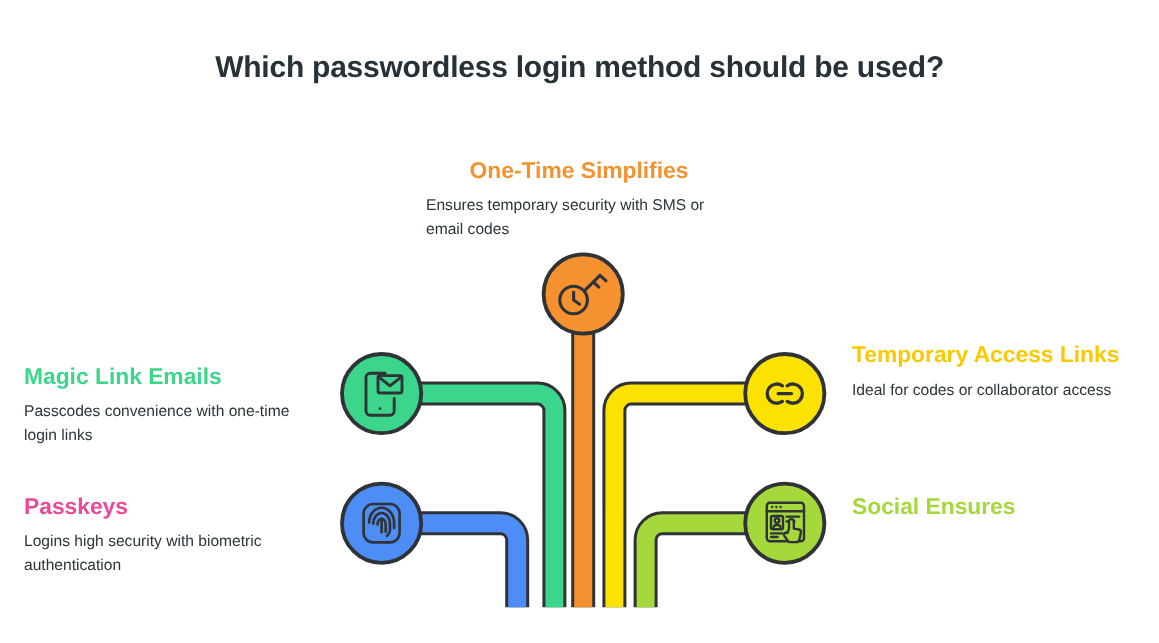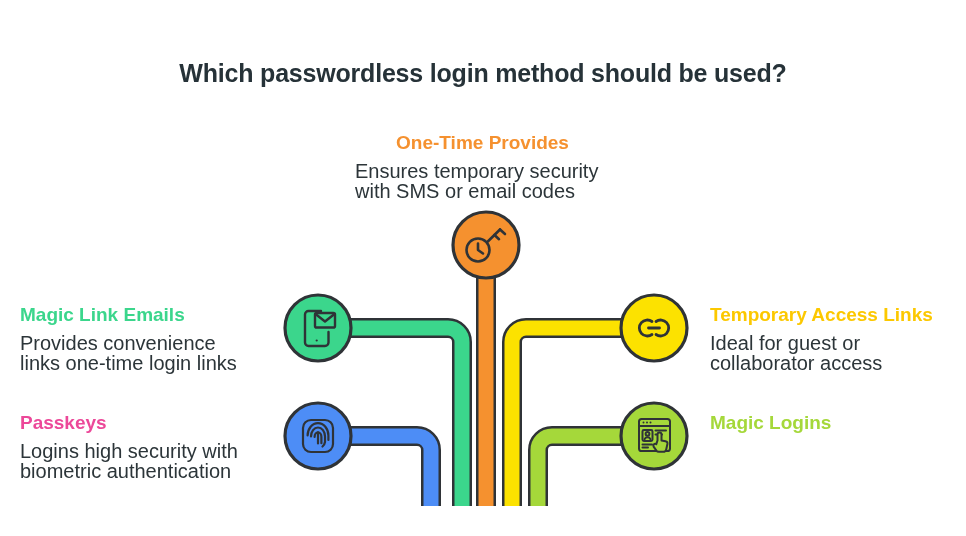--- a/index.html
+++ b/index.html
@@ -20,21 +20,21 @@
     position: absolute;
     left: 0; top: 0;
     width: 966px;
     height: 536px;
   }
 
   
   .title {
     position: absolute;
     left: 0;
-    top: 59px;
+    top: 42px;
     width: 966px;
     text-align: center;
     font-size: 25px;
     font-weight: bold;
     color: #263238;
     letter-spacing: -0.2px;
   }
 
   
   .diagram {
@@ -49,21 +49,21 @@
   .node-text {
     position: absolute;
   }
   .node-heading {
     font-size: 19px;
     font-weight: bold;
     line-height: 24px;
     margin: 0;
   }
   .node-desc {
-    font-size: 20px;
+    font-size: 13px;
     line-height: 20px;
     color: #2c3539;
     margin: 6px 0 0 0;
   }
 
   .align-right { }
   .align-left  { text-align: left; }
   .align-center{ text-align: center; }
 
   
@@ -77,21 +77,21 @@
     top: 303px;
     width: 240px;
   }
   #text-passkeys {
     left: 20px;
     top: 411px;
     width: 240px;
   }
   #text-temp {
     left: 710px;
-    top: 303px;
+    top: 285px;
     width: 245px;
   }
   #text-social {
     left: 710px;
     top: 411px;
     width: 245px;
   }
 </style>
 </head>
 <body>
@@ -182,36 +182,36 @@
         <path d="M 642.5 444.5 H 652"></path>
         <path d="M 642.5 447.5 H 648"></path>
 
         <path d="M 657.5 440.5 V 434.6 A 2 2 0 0 1 661.5 434.6 V 440.5 L 665.5 441.2 A 2.4 2.4 0 0 1 667.4 444 L 666.2 449.5 A 3 3 0 0 1 663.3 451.8 H 658.8 A 3 3 0 0 1 656.4 450.6 L 653.6 446.6 A 1.9 1.9 0 0 1 656.3 444.1 Z" fill="#A5D83A"></path>
       </g>
     </g>
 
   </svg>
 
   <div class="node-text align-center" id="text-otp">
-    <p class="node-heading" style="color:#F5912F">One-Time Provides</p>
+    <p class="node-heading" style="color:#F5912F">One-Time Simplifies</p>
     <p class="node-desc align-left">Ensures temporary security with SMS or email codes</p>
   </div>
 
   <div class="node-text align-right" id="text-magic">
     <p class="node-heading" style="color:#3BD68C">Magic Link Emails</p>
-    <p class="node-desc">Provides convenience links one-time login links</p>
+    <p class="node-desc">Passcodes convenience with one-time login links</p>
   </div>
 
   <div class="node-text align-right" id="text-passkeys">
     <p class="node-heading" style="color:#ec4899">Passkeys</p>
     <p class="node-desc">Logins high security with biometric authentication</p>
   </div>
 
   <div class="node-text align-left" id="text-temp">
     <p class="node-heading" style="color:#FCC800">Temporary Access Links</p>
-    <p class="node-desc">Ideal for guest or collaborator access</p>
+    <p class="node-desc">Ideal for codes or collaborator access</p>
   </div>
 
   <div class="node-text align-left" id="text-social">
-    <p class="node-heading" style="color:#A5D83A">Magic Logins</p>
+    <p class="node-heading" style="color:#A5D83A">Social Ensures</p>
   </div>
 
 </div>
 
 </body></html>

